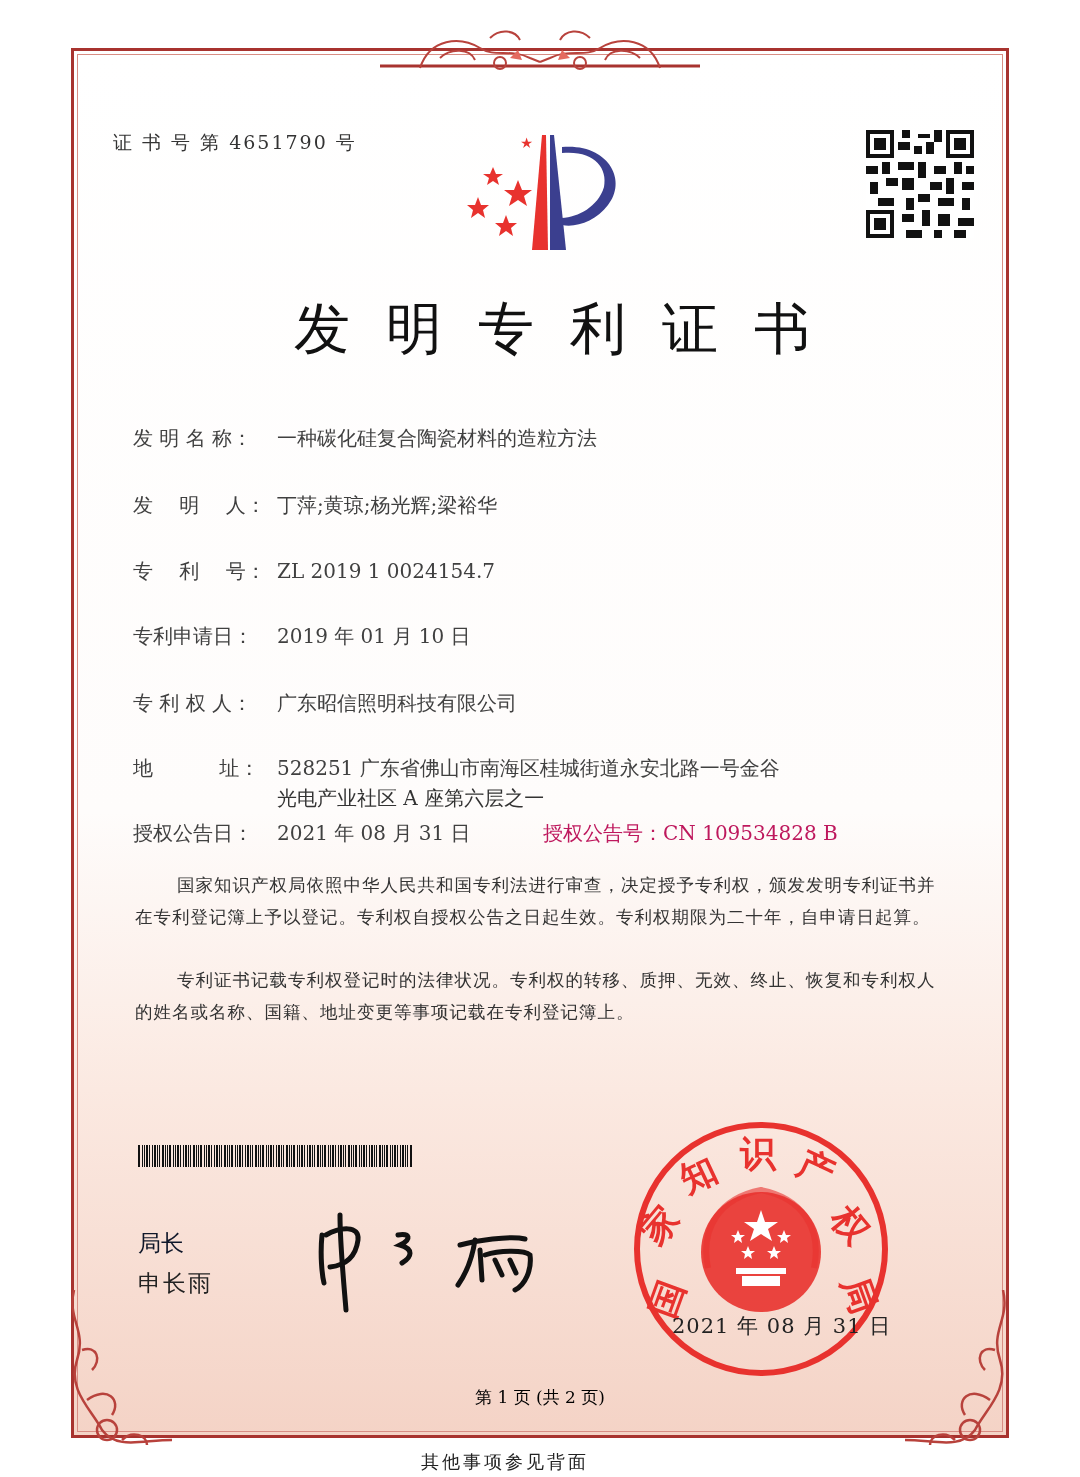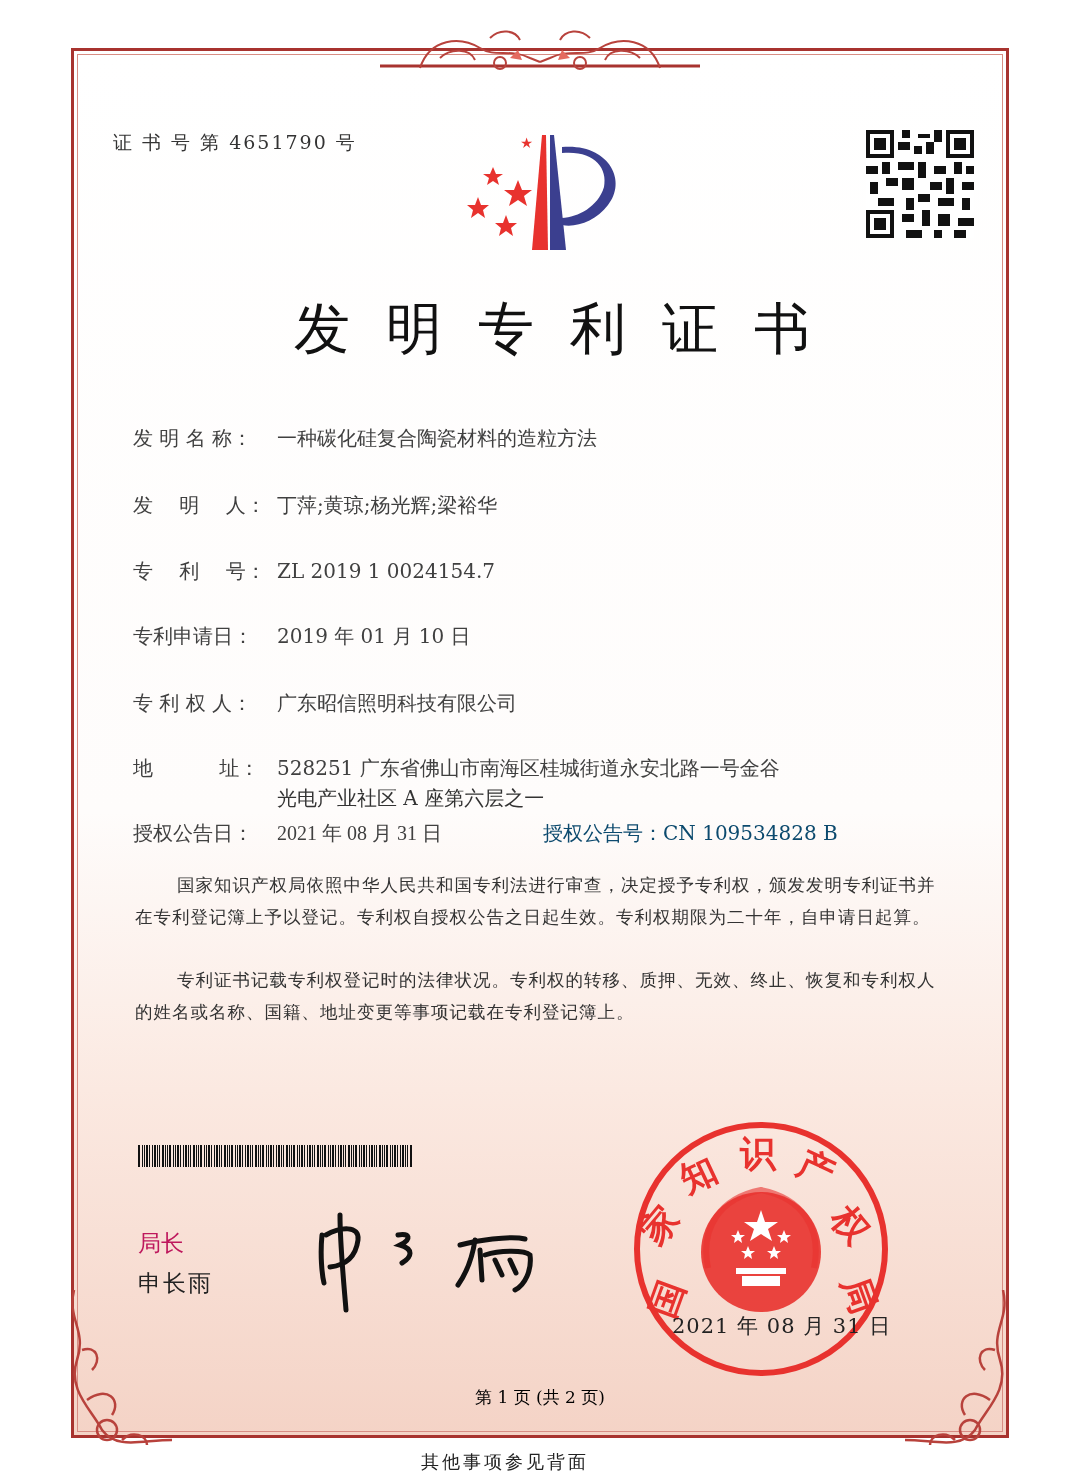--- a/index.html
+++ b/index.html
@@ -38,31 +38,31 @@
   .field { position: absolute; left: 133px; font-size: 20px; color: #404040; white-space: nowrap; }
   .field .label { display: inline-block; letter-spacing: 0; }
   .field .value { display: inline-block; }
   .f-name { top: 425px; }
   .f-inventor { top: 492px; }
   .f-patno { top: 558px; }
   .f-appdate { top: 623px; }
   .f-owner { top: 690px; }
   .f-addr { top: 755px; }
   .f-addr2 { position: absolute; left: 277px; top: 785px; font-size: 20px; color: #333; }
-  .f-grantdate { top: 820px; font-family: Liberation Serif, serif; }
-  .f-grantno { position: absolute; left: 543px; top: 820px; font-size: 20px; color: #0c4a6e; white-space: nowrap; }
+  .f-grantdate { top: 820px; }
+  .f-grantno { position: absolute; left: 543px; top: 820px; font-size: 20px; color: #be185d; white-space: nowrap; }
   .lbl-w { display: inline-block; width: 144px; }
   .para {
     position: absolute; left: 135px; width: 818px; font-size: 17.5px; line-height: 31.5px; color: #333;
     text-indent: 42px; letter-spacing: 1px;
   }
   .p1 { top: 870px; }
   .p2 { top: 965px; }
   .barcode { position: absolute; left: 138px; top: 1145px; width: 275px; height: 22px; }
-  .director-title { position: absolute; left: 138px; top: 1228px; font-size: 23px; font-family: "DejaVu Sans", sans-serif; color: #be185d; }
+  .director-title { position: absolute; left: 138px; top: 1228px; font-size: 23px; font-family: "DejaVu Sans", sans-serif; color: #0f172a; }
   .director-name { position: absolute; left: 138px; top: 1268px; font-size: 23px; font-family: "DejaVu Sans", sans-serif; color: #222; letter-spacing: 2px; }
   .signature { position: absolute; left: 310px; top: 1205px; width: 240px; height: 110px; }
   .seal { position: absolute; left: 630px; top: 1118px; width: 262px; height: 262px; }
   .seal-date { position: absolute; left: 672px; top: 1312px; font-size: 21px; color: #222; letter-spacing: 1px; }
   .page-no { position: absolute; left: 0; width: 1080px; text-align: center; top: 1386px; font-size: 17px; color: #000000; }
   .back-note { position: absolute; left: 0; width: 1010px; text-align: center; top: 1450px; font-size: 18px; color: #222; letter-spacing: 3px; }
 </style>
 </head>
 <body>
 

